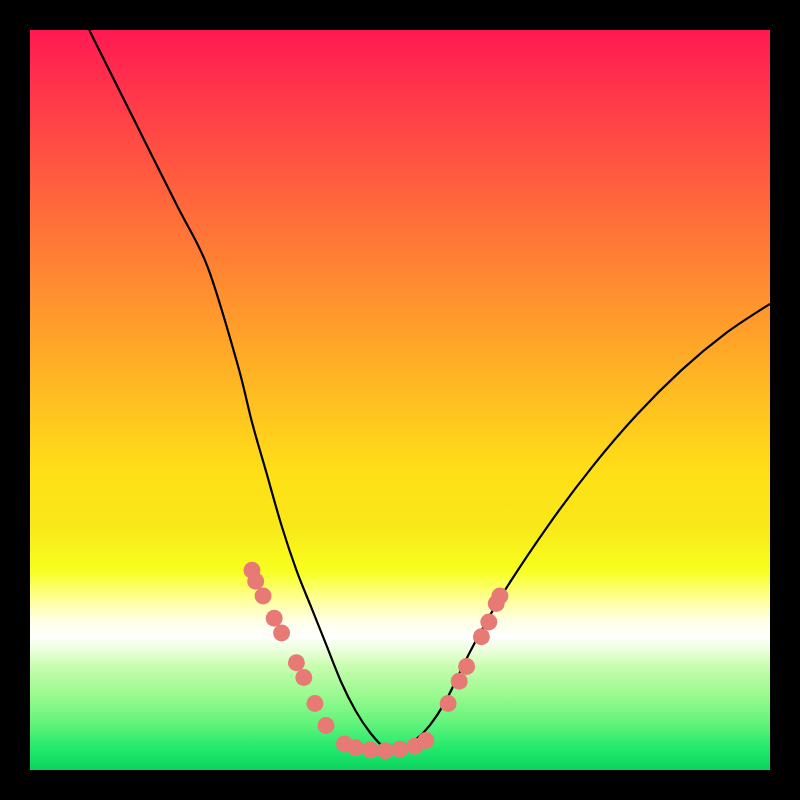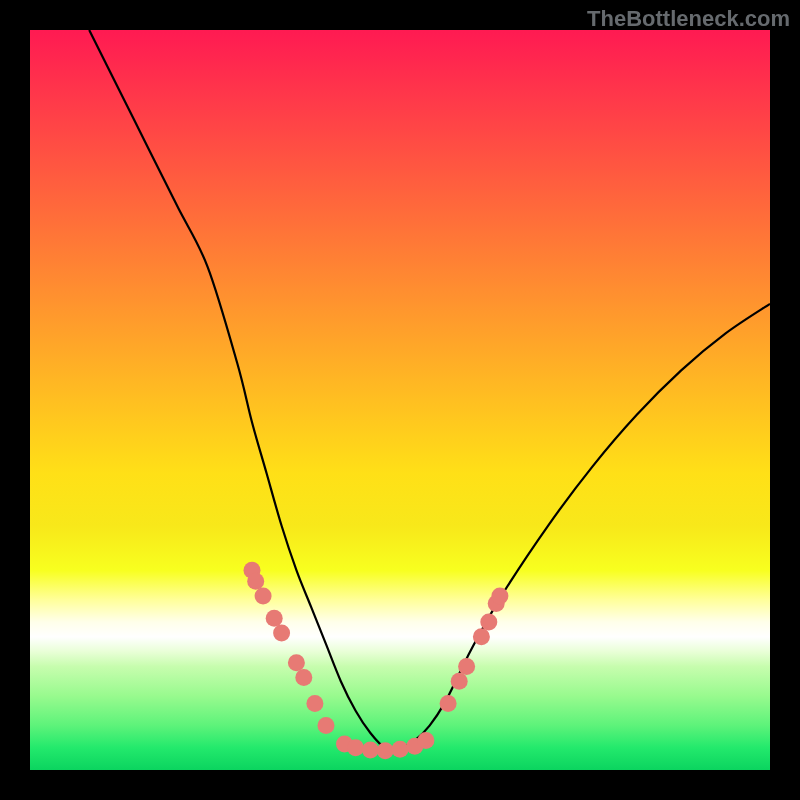--- a/index.html
+++ b/index.html
@@ -62,21 +62,20 @@
     height: 740px;
     overflow: visible;
   }
 </style>
 </head>
 <body>
 
 <div class="frame">
   <div class="plot-area"></div>
 
-  <div class="watermark">TheBottleneck.com</div>
 
   <svg class="curve" viewBox="0 0 740 740" preserveAspectRatio="none">
     <path id="curve-path" fill="none" stroke="#000" stroke-width="2.2" d="M 59.2 0.0 C 64.1 9.9, 78.9 39.5, 88.8 59.2 C 98.7 78.9, 108.5 98.7, 118.4 118.4 C 128.3 138.1, 138.1 157.9, 148.0 177.6 C 157.9 197.3, 167.7 210.9, 177.6 236.8 C 187.5 262.7, 199.8 307.1, 207.2 333.0 C 214.6 358.9, 217.1 373.7, 222.0 392.2 C 226.9 410.7, 231.9 426.7, 236.8 444.0 C 241.7 461.3, 246.7 479.8, 251.6 495.8 C 256.5 511.8, 261.5 526.6, 266.4 540.2 C 271.3 553.8, 276.3 564.9, 281.2 577.2 C 286.1 589.5, 291.1 601.9, 296.0 614.2 C 300.9 626.5, 305.9 640.1, 310.8 651.2 C 315.7 662.3, 320.7 672.2, 325.6 680.8 C 330.5 689.4, 335.5 696.8, 340.4 703.0 C 345.3 709.2, 350.3 715.3, 355.2 717.8 C 360.1 720.3, 365.1 719.0, 370.0 717.8 C 374.9 716.6, 379.9 714.1, 384.8 710.4 C 389.7 706.7, 394.7 701.8, 399.6 695.6 C 404.5 689.4, 409.5 682.0, 414.4 673.4 C 419.3 664.8, 424.3 653.7, 429.2 643.8 C 434.1 633.9, 436.6 627.8, 444.0 614.2 C 451.4 600.6, 461.3 582.1, 473.6 562.4 C 485.9 542.7, 503.2 516.8, 518.0 495.8 C 532.8 474.8, 547.6 455.1, 562.4 436.6 C 577.2 418.1, 592.0 400.8, 606.8 384.8 C 621.6 368.8, 636.4 354.0, 651.2 340.4 C 666.0 326.8, 680.8 314.5, 695.6 303.4 C 710.4 292.3, 732.6 278.7, 740.0 273.8"></path>
     <g id="markers-group">
         <circle cx="222.0" cy="540.2" r="8.5" fill="#e77a74"></circle>
         <circle cx="225.7" cy="551.3" r="8.5" fill="#e77a74"></circle>
         <circle cx="233.1" cy="566.1" r="8.5" fill="#e77a74"></circle>
         <circle cx="244.2" cy="588.3" r="8.5" fill="#e77a74"></circle>
         <circle cx="251.6" cy="603.1" r="8.5" fill="#e77a74"></circle>
         <circle cx="266.4" cy="632.7" r="8.5" fill="#e77a74"></circle>

